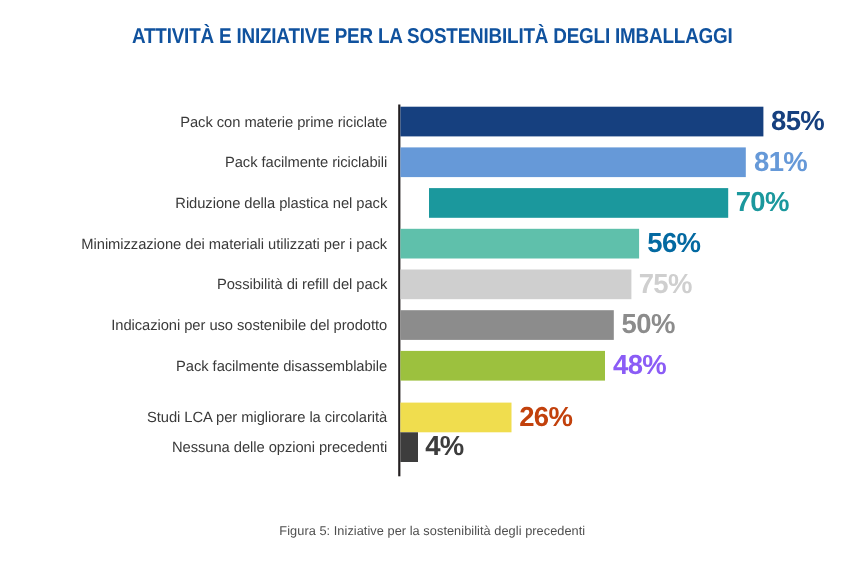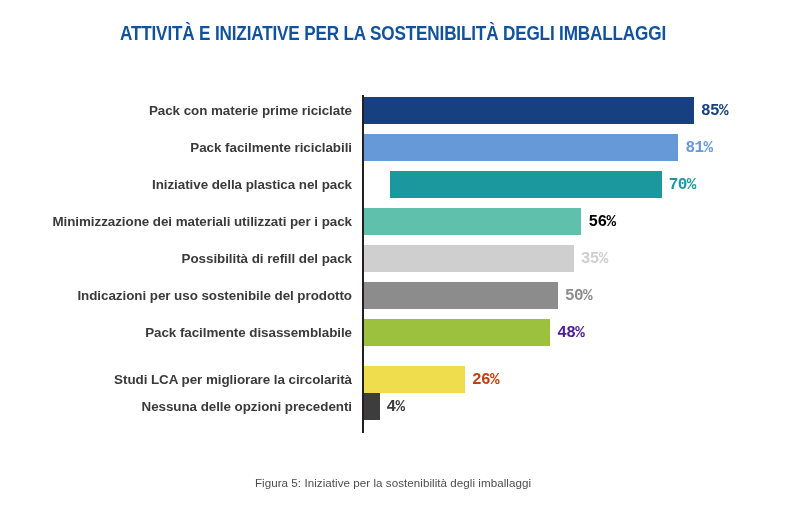--- a/index.html
+++ b/index.html
@@ -69,43 +69,42 @@
     width: 352px;
     height: 37px;
     display: flex;
     align-items: center;
     justify-content: flex-end;
     text-align: right;
     font-size: 13.4px;
     color: #3a3a3a;
     white-space: nowrap;
     letter-spacing: -0.05px;
-    font-weight: bold;
   }
 
   .bar-track {
     position: absolute;
     left: 364px;
     top: 5px;
     height: 27px;
   }
 
   .bar-rect {
     height: 27px;
     border-radius: 0;
   }
 
   .bar-value {
     position: absolute;
     left: 100%;
     top: 50%;
     transform: translateY(-52%);
     margin-left: 7px;
-    font-family: Liberation Mono, monospace;
-    font-size: 16px;
+    font-family: Liberation Sans, sans-serif;
+    font-size: 25px;
     font-weight: bold;
     letter-spacing: -0.6px;
     white-space: nowrap;
     line-height: 1;
   }
 
   #figure-caption {
     position: absolute;
     left: 0;
     top: 476px;
@@ -134,66 +133,66 @@
           </div>
         </div>
         <div class="bar-row" style="top: 37px;">
           <div class="bar-label">Pack facilmente riciclabili</div>
           <div class="bar-track" style="width: 314.471px;">
             <div class="bar-rect" style="background: rgb(102, 153, 216); width: 100%;"></div>
             <div class="bar-value" style="color: rgb(102, 153, 216);">81%</div>
           </div>
         </div>
         <div class="bar-row" style="top: 74px;">
-          <div class="bar-label">Iniziative della plastica nel pack</div>
+          <div class="bar-label">Riduzione della plastica nel pack</div>
           <div class="bar-track" style="width: 271.765px; margin-left: 26px;">
             <div class="bar-rect" style="background: rgb(27, 152, 157); width: 100%;"></div>
             <div class="bar-value" style="color: rgb(27, 152, 157);">70%</div>
           </div>
         </div>
         <div class="bar-row" style="top: 111px; padding-left: 30px;">
           <div class="bar-label">Minimizzazione dei materiali utilizzati per i pack</div>
           <div class="bar-track" style="width: 217.412px;">
             <div class="bar-rect" style="background: rgb(95, 192, 171); width: 100%;"></div>
-            <div class="bar-value" style="color: #000000;">56%</div>
+            <div class="bar-value" style="color: #0369a1;">56%</div>
           </div>
         </div>
         <div class="bar-row" style="top: 148px;">
           <div class="bar-label">Possibilità di refill del pack</div>
           <div class="bar-track" style="width: 209.647px;">
             <div class="bar-rect" style="background: rgb(207, 207, 207); width: 100%;"></div>
-            <div class="bar-value" style="color: rgb(207, 207, 207);">35%</div>
+            <div class="bar-value" style="color: rgb(207, 207, 207);">75%</div>
           </div>
         </div>
         <div class="bar-row" style="top: 185px;">
           <div class="bar-label">Indicazioni per uso sostenibile del prodotto</div>
           <div class="bar-track" style="width: 194.118px;">
             <div class="bar-rect" style="background: rgb(140, 140, 140); width: 100%;"></div>
             <div class="bar-value" style="color: rgb(140, 140, 140);">50%</div>
           </div>
         </div>
         <div class="bar-row" style="top: 222px; padding-left: 36px;">
           <div class="bar-label">Pack facilmente disassemblabile</div>
           <div class="bar-track" style="width: 186.353px;">
             <div class="bar-rect" style="background: rgb(156, 193, 62); width: 100%;"></div>
-            <div class="bar-value" style="color: #4c1d95;">48%</div>
+            <div class="bar-value" style="color: #8b5cf6;">48%</div>
           </div>
         </div>
         <div class="bar-row" style="top: 269px;">
           <div class="bar-label">Studi LCA per migliorare la circolarità</div>
           <div class="bar-track" style="width: 100.941px;">
             <div class="bar-rect" style="background: rgb(240, 221, 78); width: 100%;"></div>
             <div class="bar-value" style="color: #c2410c;">26%</div>
           </div>
         </div>
         <div class="bar-row" style="top: 296px;">
           <div class="bar-label">Nessuna delle opzioni precedenti</div>
           <div class="bar-track" style="width: 15.5294px;">
             <div class="bar-rect" style="background: rgb(61, 61, 61); width: 100%;"></div>
             <div class="bar-value" style="color: rgb(61, 61, 61);">4%</div>
           </div>
         </div>
       </div>
   </div>
 
-  <div id="figure-caption">Figura 5: Iniziative per la sostenibilità degli imballaggi</div>
+  <div id="figure-caption">Figura 5: Iniziative per la sostenibilità degli precedenti</div>
 
 </div>
 
 </body></html>

